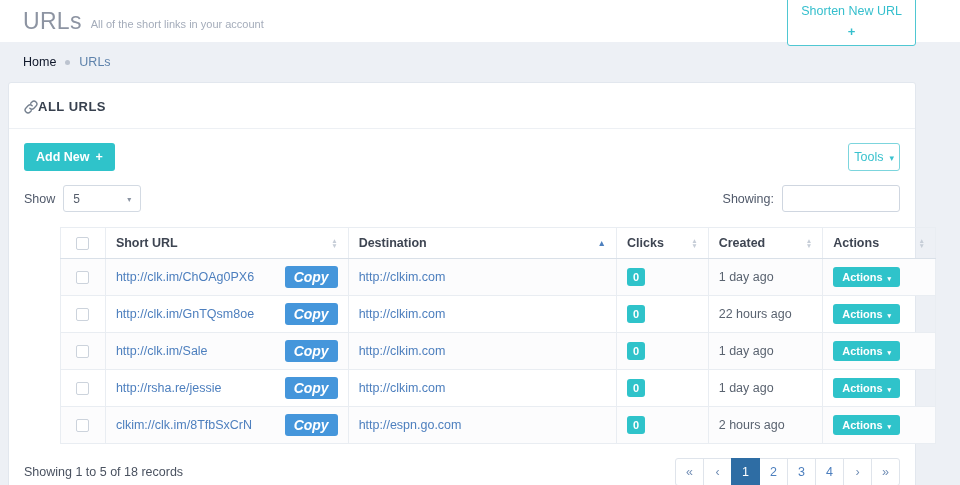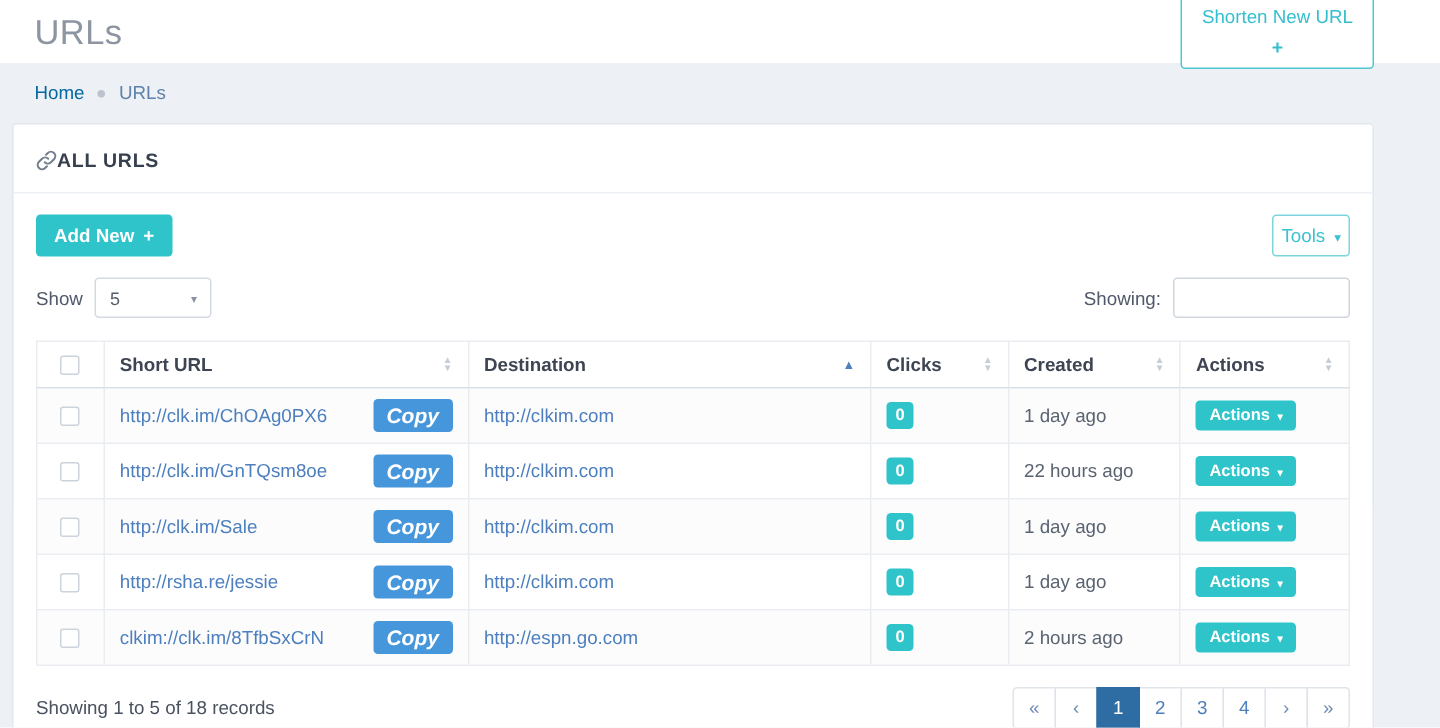--- a/index.html
+++ b/index.html
@@ -36,21 +36,21 @@
   .btn-shorten .plus { font-weight: bold; font-size: 13px; }
 
   
   .breadcrumb {
     height: 40px;
     display: flex;
     align-items: center;
     padding-left: 23px;
     font-size: 12.5px;
   }
-  .crumb-link { color: #0369a1; text-decoration: none; }
+  .crumb-link { color: #0f172a; text-decoration: none; }
   .crumb-dot { width: 5px; height: 5px; border-radius: 50%; background: #bcc3cf; margin: 0 9px; display: inline-block; }
   .crumb-current { color: #5e82ab; }
 
   
   .panel {
     background: #fff;
     border: 1px solid #e2e7ee;
     border-radius: 3px;
     margin-left: 8px;
     width: 908px;
@@ -87,21 +87,21 @@
     display: flex; align-items: center; justify-content: space-between;
     padding: 0 9px; background: #fff; color: #555d6b; cursor: pointer; font-size: 12px;
   }
   .fake-select .caret { color: #8a93a2; font-size: 8px; }
   .search-input {
     width: 118px; height: 27px; border: 1px solid #cfd6e0; border-radius: 3px;
     padding: 0 8px; font-size: 12px; font-family: "Liberation Sans", sans-serif; color: #4a5260;
   }
 
   
-  table { width: 100%; border-collapse: collapse; margin-top: 15px; font-size: 12.5px; }
+  table { width: 100%; border-collapse: collapse; margin-top: 15px; font-size: 12.5px; margin-left: 36px; }
   th, td { border: 1px solid #e9edf2; padding: 7px 10px; text-align: left; vertical-align: middle; }
   thead th { font-weight: bold; color: #3e4552; border-bottom: 1px solid #d9e0e8; padding: 8px 10px; }
   tbody tr:nth-child(odd) td { background: #fcfcfd; }
   .th-inner { display: flex; align-items: center; justify-content: space-between; }
   .sort-both { display: flex; flex-direction: column; color: #c6cdd7; font-size: 6.5px; line-height: 5px; }
   .sort-asc { color: #4e80be; font-size: 8.5px; line-height: 8px; }
   .cell-flex { display: flex; align-items: center; justify-content: space-between; gap: 8px; }
   .url-link { color: #4d7fbe; text-decoration: none; }
   .btn-copy {
     background: #4596db; color: #fff; border: none; border-radius: 3px;
@@ -142,20 +142,21 @@
   .page-btn.arrow { color: #6f8cb4; }
   .page-btn:first-child { border-radius: 3px 0 0 3px; margin-left: 0; }
   .page-btn:last-child { border-radius: 0 3px 3px 0; }
   .page-btn.active { background: #2e6da4; border-color: #2e6da4; color: #fff; position: relative; z-index: 1; }
 </style>
 </head>
 <body>
 
 <div class="topbar">
   <span class="page-title">URLs</span>
+  <span class="page-subtitle">All of the short links in your account</span>
   <button class="btn-shorten">
     <span>Shorten New URL</span>
     <span class="plus">+</span>
   </button>
 </div>
 
 <div class="breadcrumb">
   <a href="#" class="crumb-link">Home</a>
   <span class="crumb-dot"></span>
   <span class="crumb-current">URLs</span>

